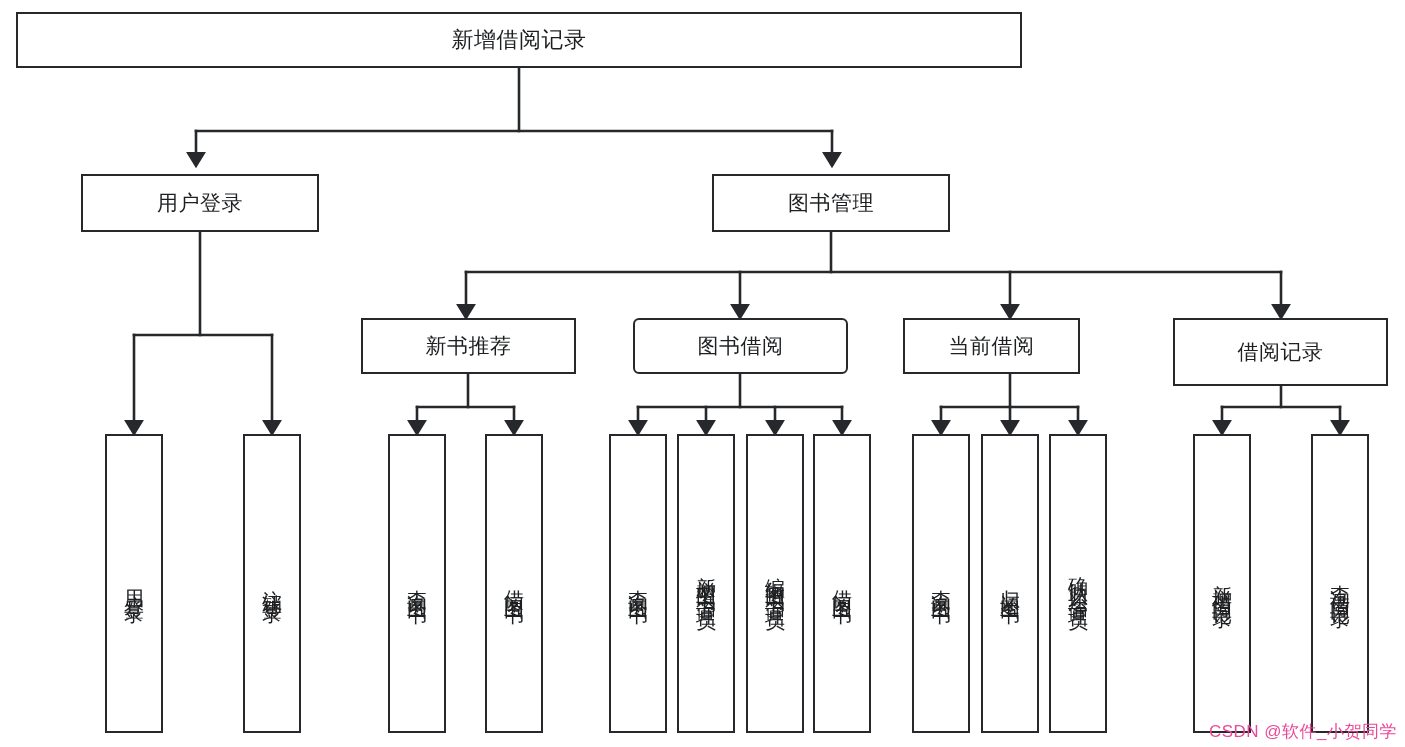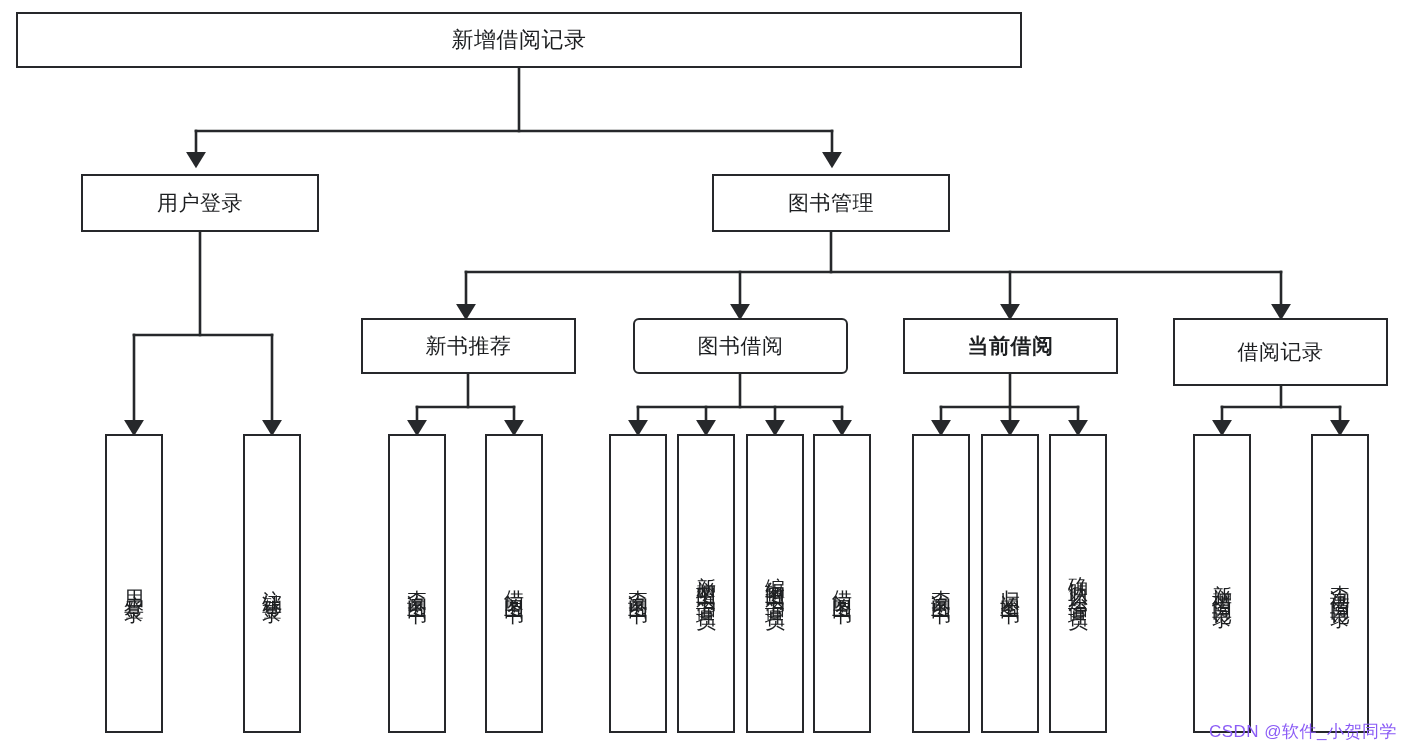--- a/index.html
+++ b/index.html
@@ -59,21 +59,21 @@
   }
   .node .htext {
     display: block;
     white-space: nowrap;
   }
   #watermark {
     position: absolute;
     right: 8px;
     bottom: 4px;
     font-size: 17px;
-    color: #8b5cf6;
+    color: #ec4899;
     letter-spacing: 0.5px;
     white-space: nowrap;
     user-select: none;
   }
 </style>
 </head>
 <body>
 
 <div id="diagram-root">
 
@@ -140,21 +140,21 @@
   </div>
 
   <div class="node horizontal" style="left:361px; top:318px; width:215px; height:56px;">
     <span class="htext">新书推荐</span>
   </div>
 
   <div class="node horizontal" style="left:633px; top:318px; width:215px; height:56px;border-radius:6px;">
     <span class="htext">图书借阅</span>
   </div>
 
-  <div class="node horizontal" style="left:903px; top:318px; width:215px; height:56px;font-weight:bold;">
+  <div class="node horizontal" style="left:903px; top:318px; width:177px; height:56px;">
     <span class="htext">当前借阅</span>
   </div>
 
   <div class="node horizontal" style="left:1173px; top:318px; width:215px; height:68px;">
     <span class="htext">借阅记录</span>
   </div>
 
   <div class="node leaf" style="left:105px; top:434px; width:58px; height:299px;">
     <span class="vtext">用户登录</span>
   </div>

